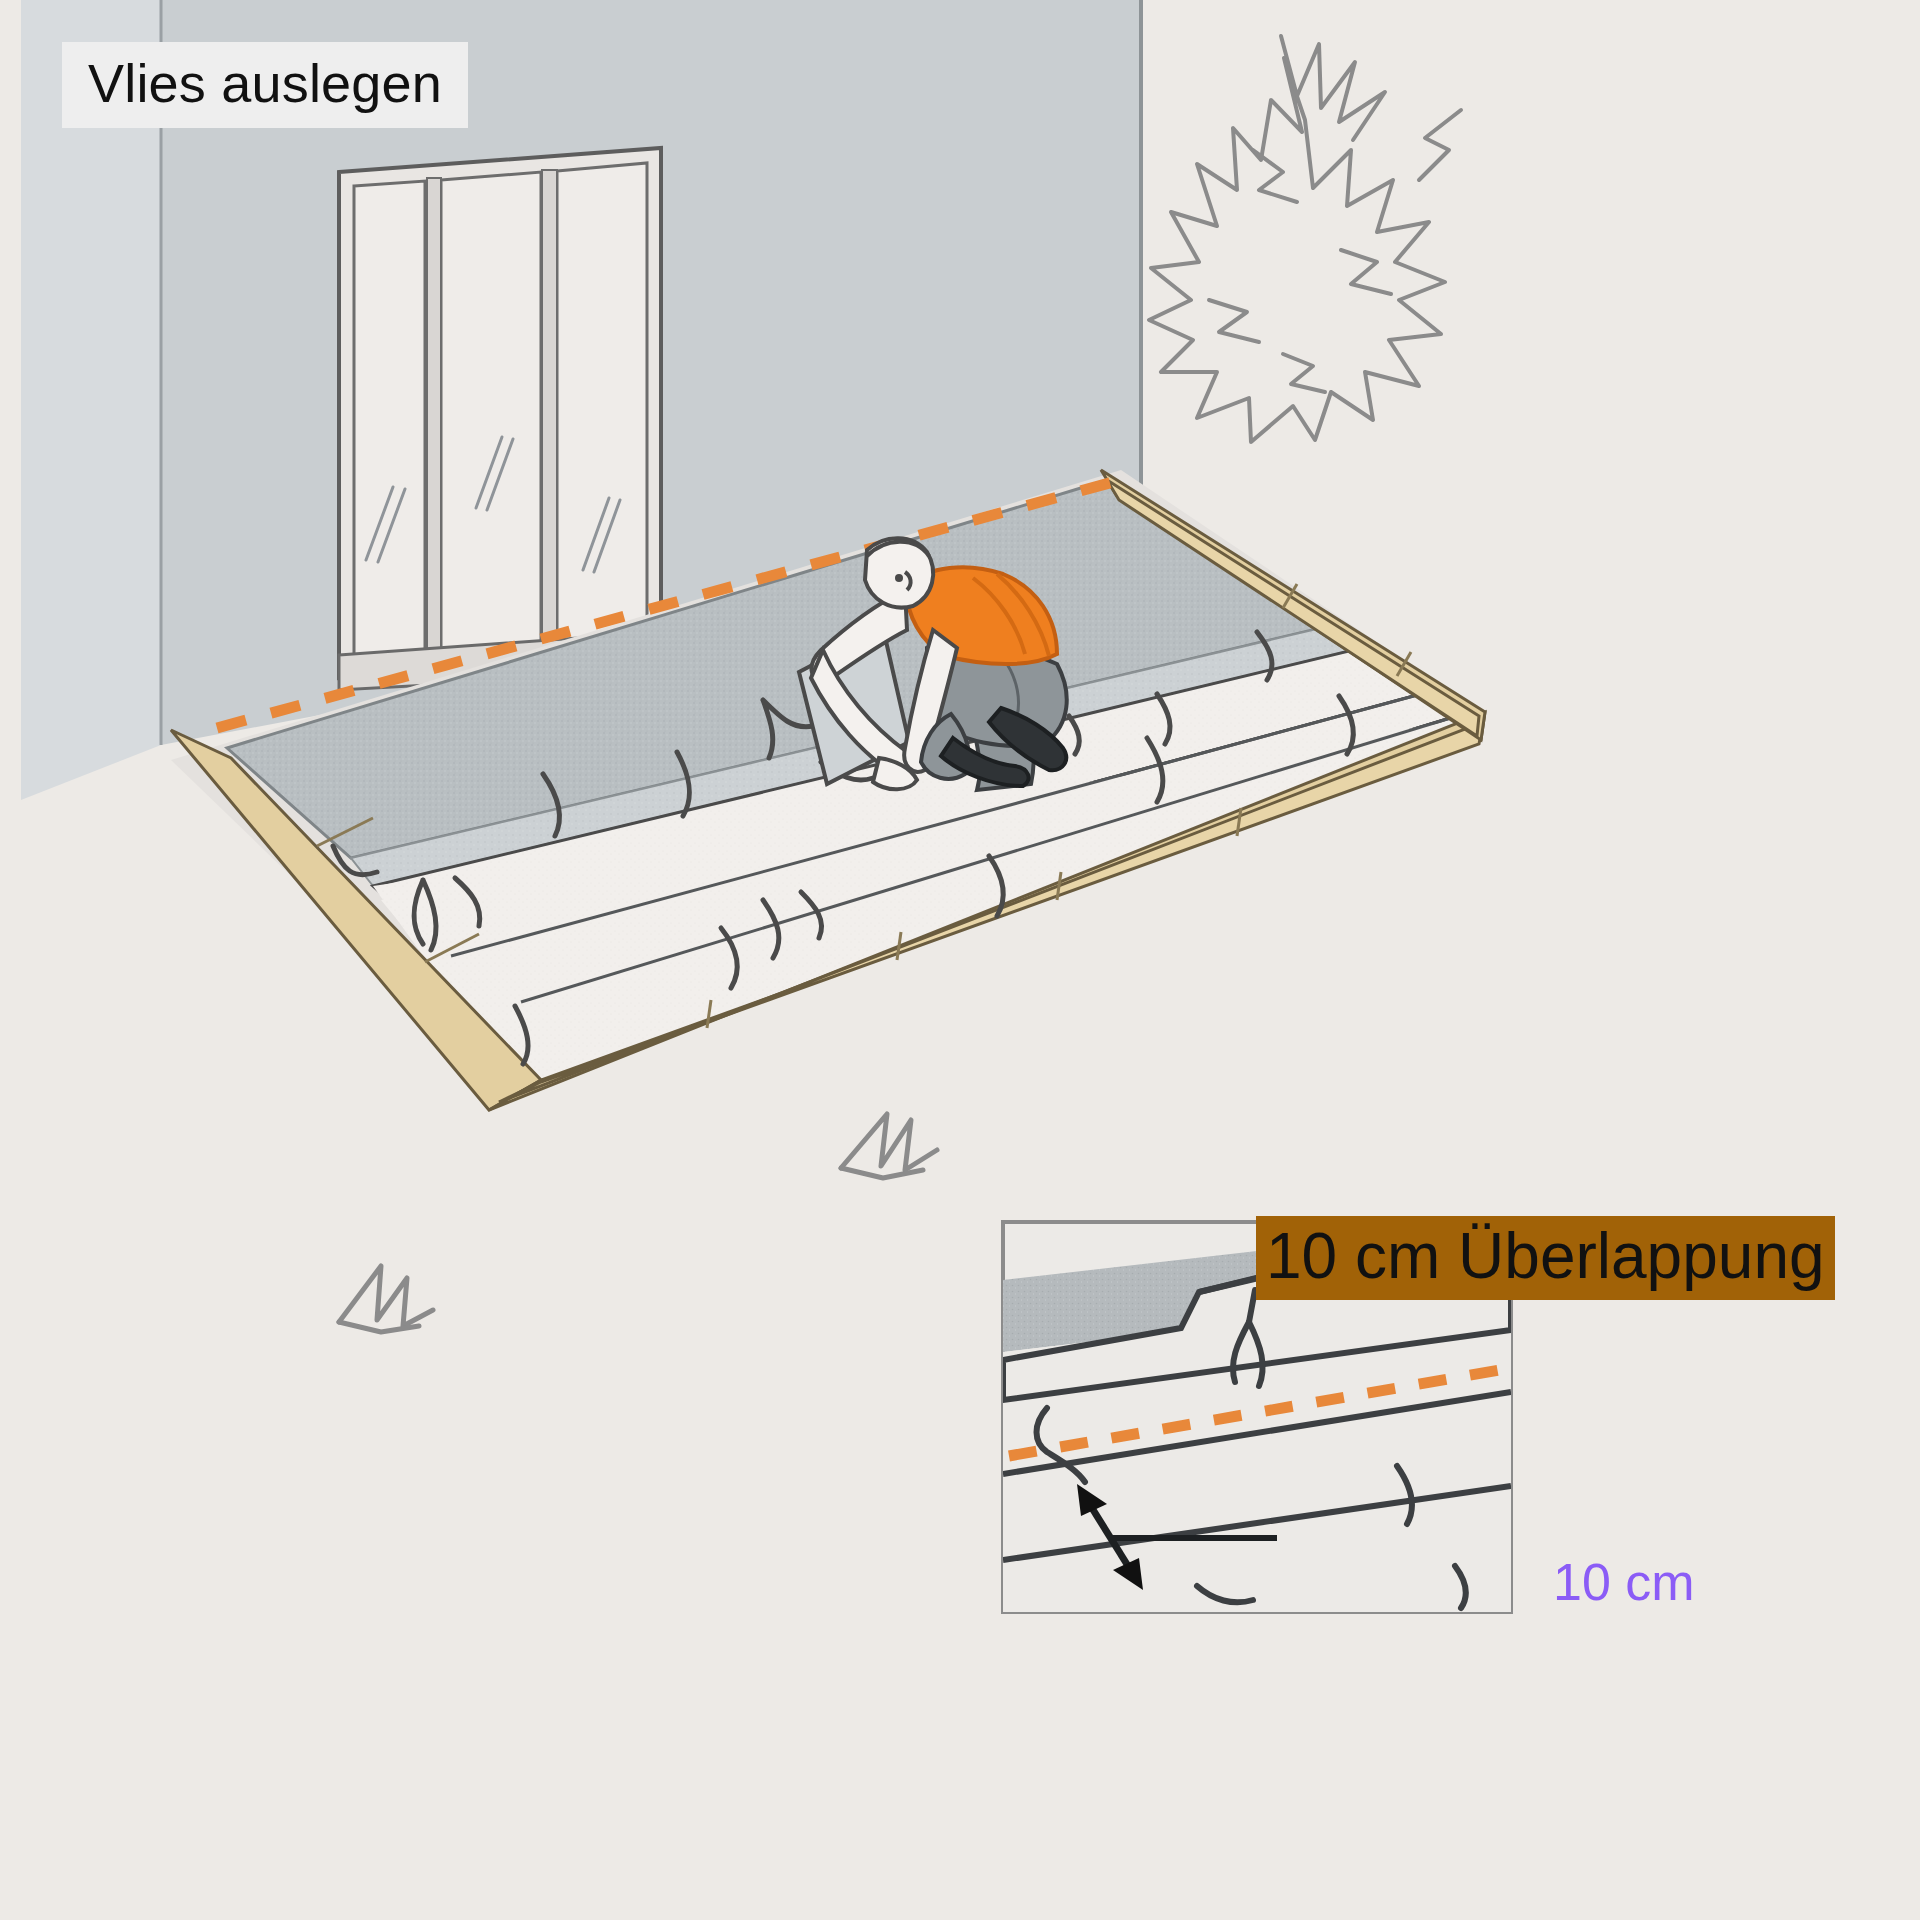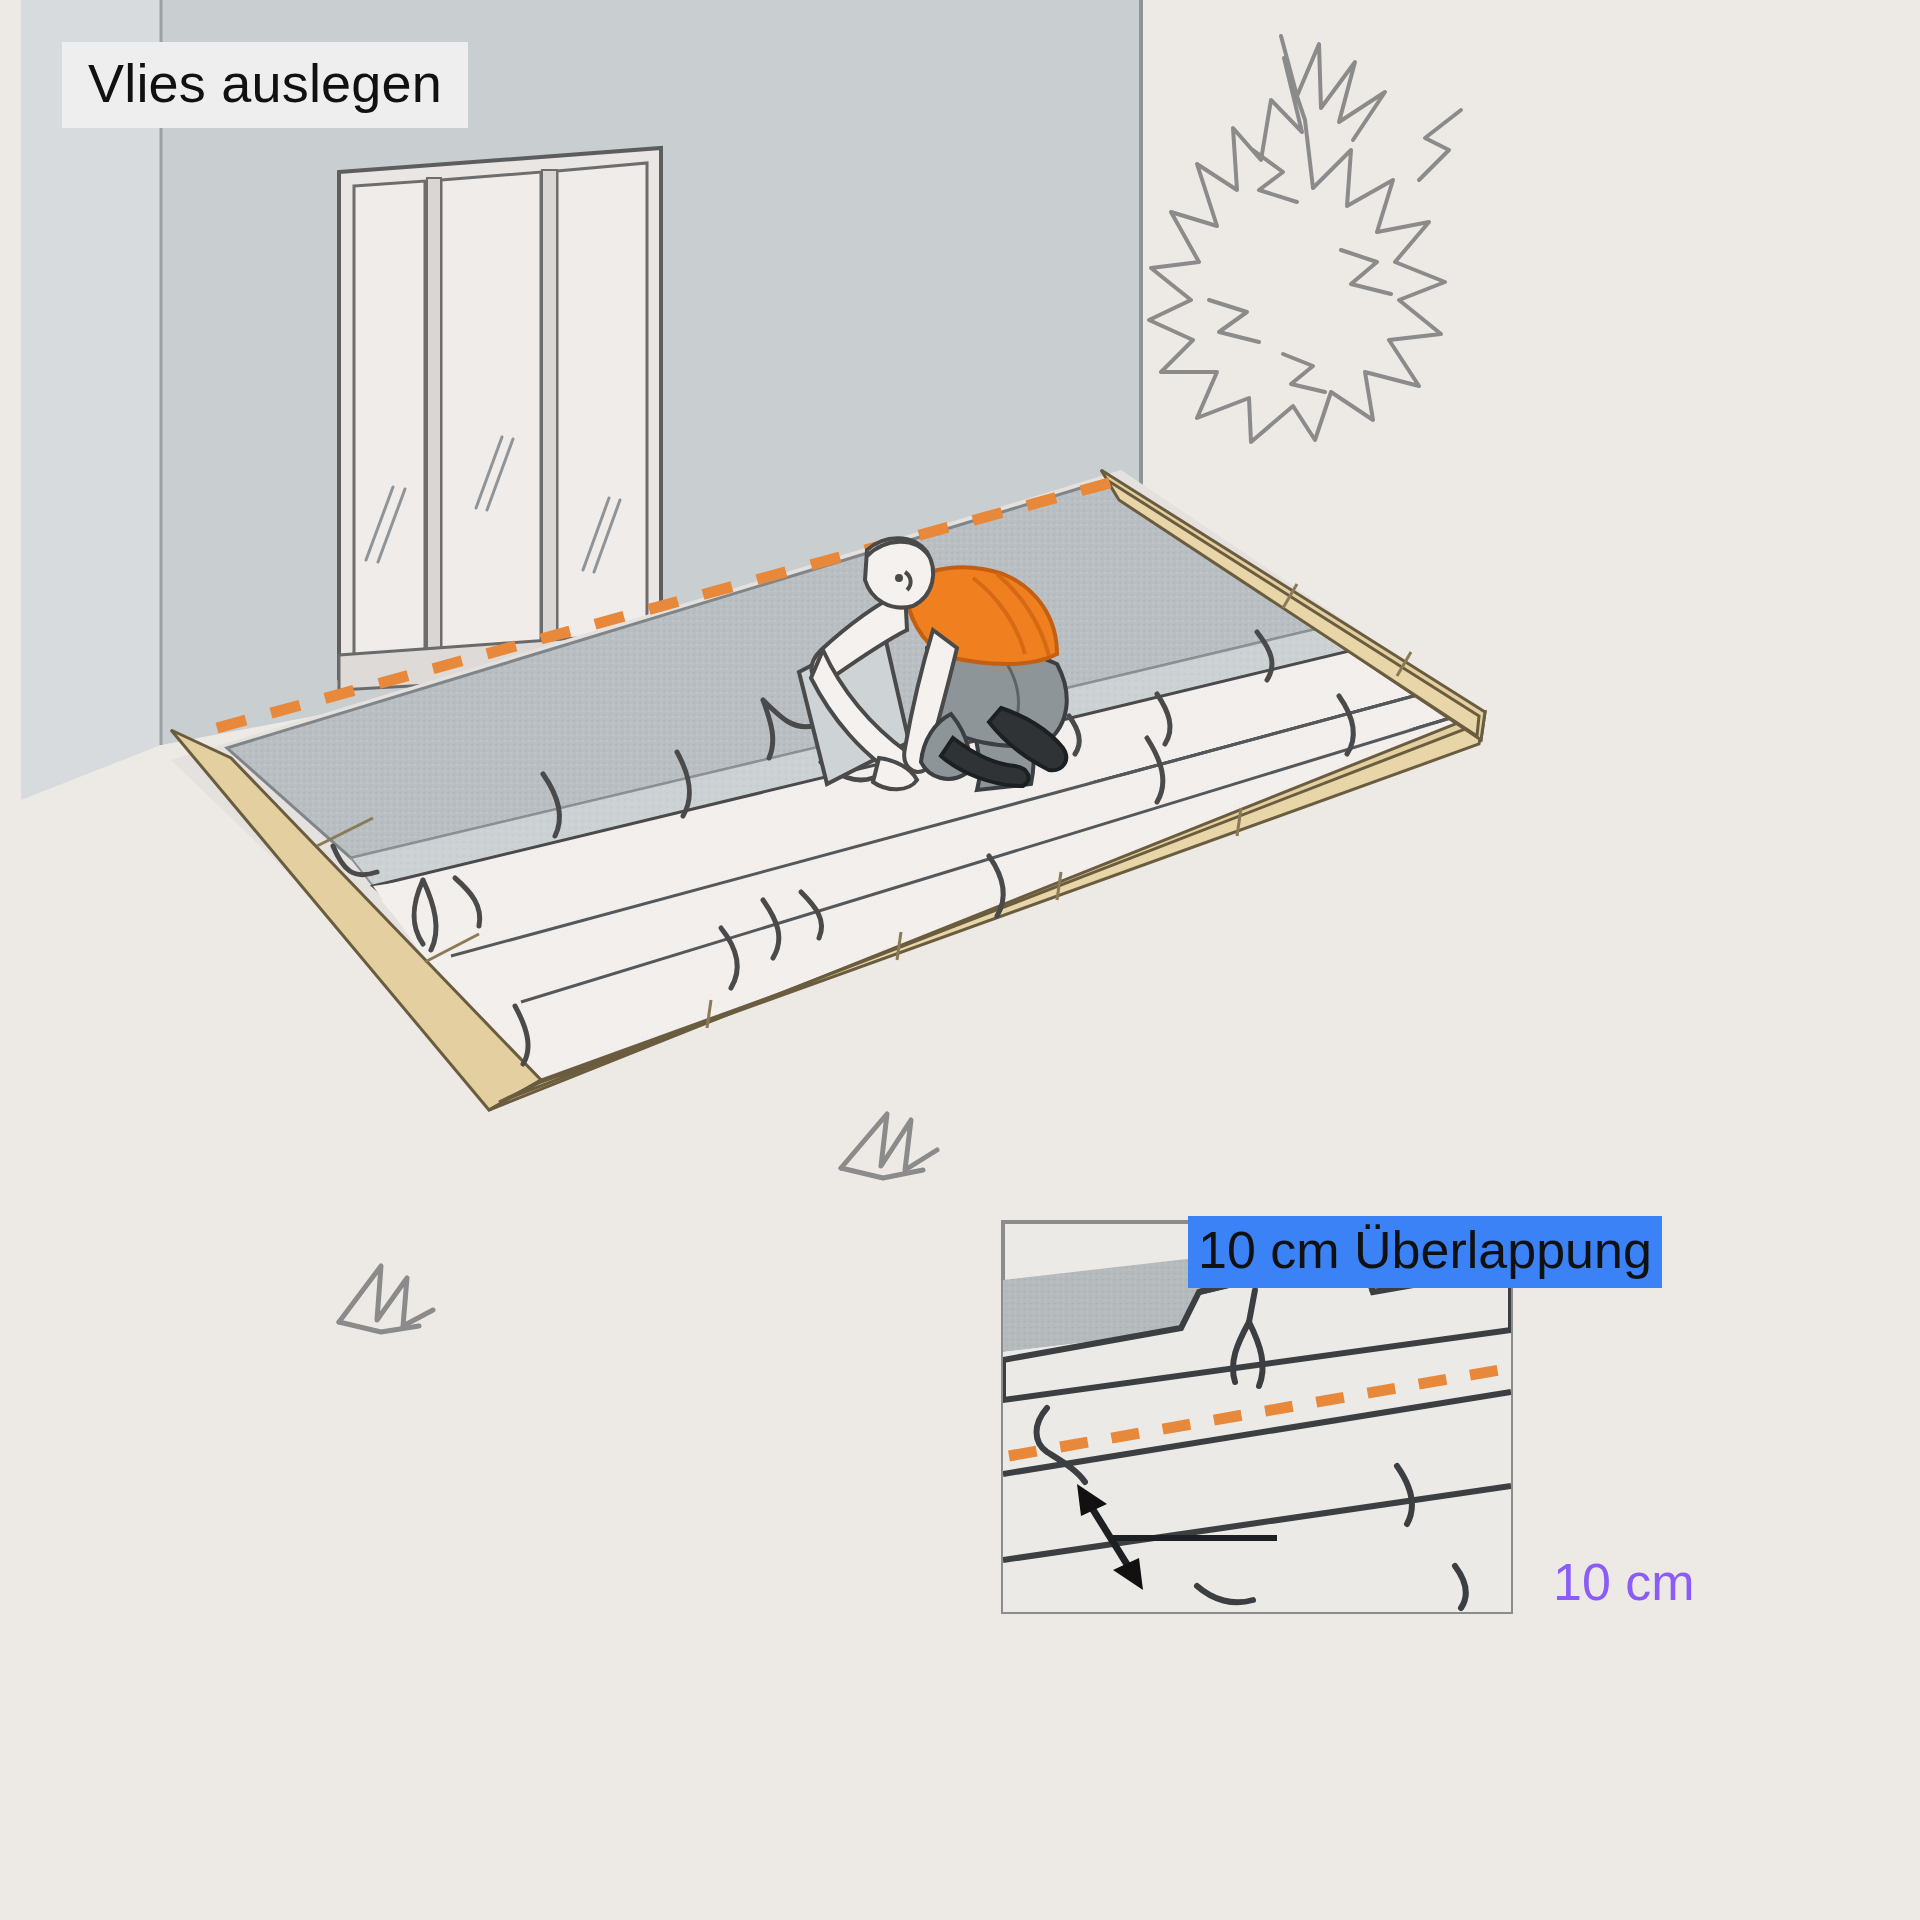--- a/index.html
+++ b/index.html
@@ -19,24 +19,24 @@
     background:#eeeeee;
     padding:14px 26px 18px 26px;
     font-size:54px;
     color:#111;
     letter-spacing:0.2px;
     line-height:1;
     white-space:nowrap;
   }
   .inset-title{
     position:absolute;
-    left:1188px; top:1216px;
-    background:#3b82f6;
+    left:1256px; top:1216px;
+    background:#a16207;
     padding:8px 10px 12px 10px;
-    font-size:52px;
+    font-size:64px;
     color:#111;
     line-height:1;
     white-space:nowrap;
   }
   .dim-label{
     position:absolute;
     left:1553px; top:1556px;
     font-size:52px;
     color:#8b5cf6;
     line-height:1;

